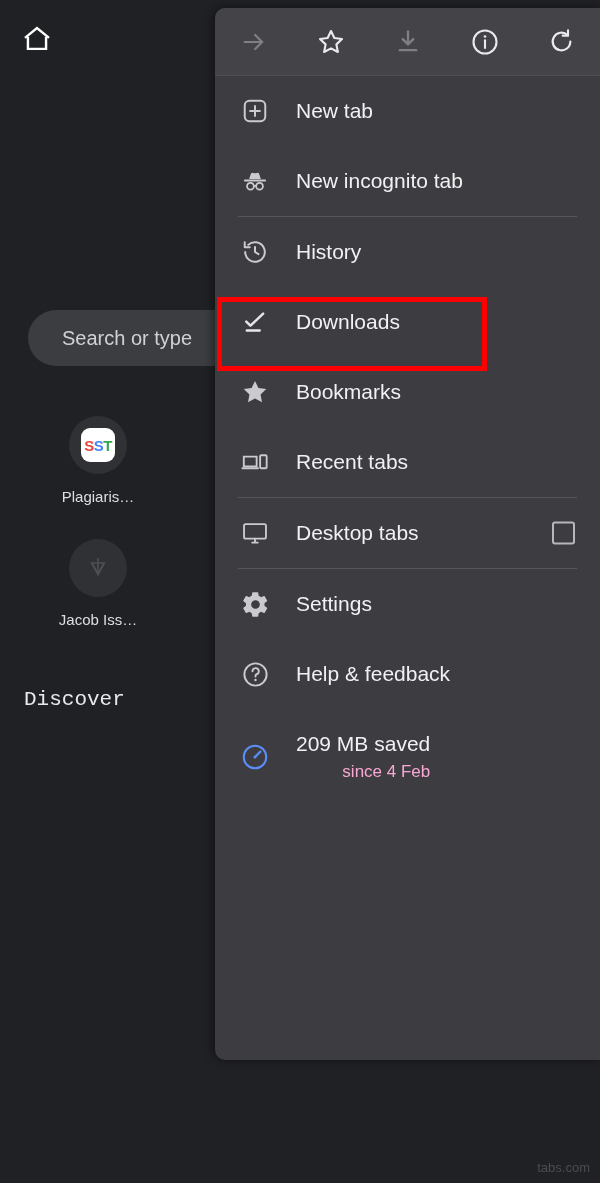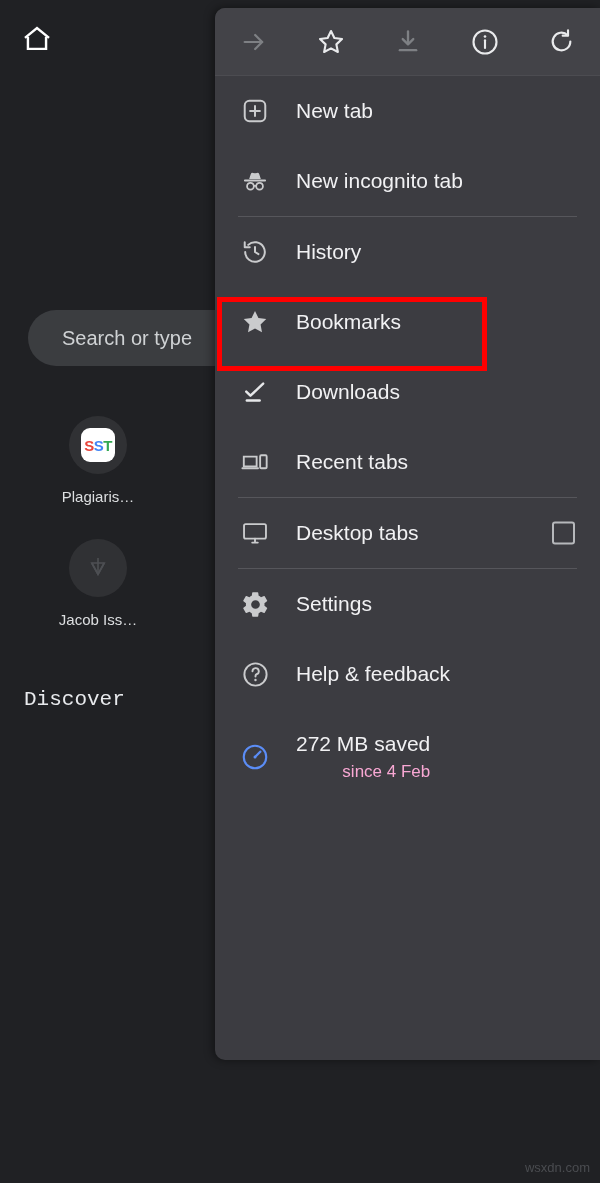--- a/index.html
+++ b/index.html
@@ -260,35 +260,35 @@
           <path d="M3.6 12a8.4 8.4 0 1 0 2.6-6.1"></path>
           <path d="M3.2 3.6v4.3h4.3" stroke-linejoin="round"></path>
           <path d="M12 7.8V12l3 1.8"></path>
         </svg>
       </span>
       <span class="mi-label">History</span>
     </div>
 
     <div class="mi">
       <span class="mi-icon">
-        <svg viewBox="0 0 24 24" width="30" height="30" fill="#cacbcd">
-          <path d="M12 3.1l2.75 5.7 6.25.85-4.55 4.35 1.15 6.2L12 17.2 6.4 20.2l1.15-6.2L3 9.65l6.25-.85z"></path>
-        </svg>
-      </span>
-      <span class="mi-label">Bookmarks</span>
-    </div>
-
-    <div class="mi">
-      <span class="mi-icon">
         <svg viewBox="0 0 24 24" width="28" height="28" fill="none" stroke="#e6e7e9" stroke-width="2.1" stroke-linecap="round" stroke-linejoin="round">
           <path d="M4.5 11.6l3.6 3.6L19 4.8"></path>
           <path d="M5 19.2h11"></path>
         </svg>
       </span>
       <span class="mi-label">Downloads</span>
+    </div>
+
+    <div class="mi">
+      <span class="mi-icon">
+        <svg viewBox="0 0 24 24" width="30" height="30" fill="#cacbcd">
+          <path d="M12 3.1l2.75 5.7 6.25.85-4.55 4.35 1.15 6.2L12 17.2 6.4 20.2l1.15-6.2L3 9.65l6.25-.85z"></path>
+        </svg>
+      </span>
+      <span class="mi-label">Bookmarks</span>
     </div>
 
     <div class="mi">
       <span class="mi-icon">
         <svg viewBox="0 0 24 24" width="28" height="28" fill="none" stroke="#cacbcd" stroke-width="1.6">
           <path d="M2.4 7.4h11v8.3h-11z"></path>
           <path d="M1.2 17.4h13.4" stroke-linecap="round"></path>
           <rect x="16.4" y="6.2" width="5.6" height="11.2" rx="1"></rect>
         </svg>
       </span>
@@ -332,24 +332,24 @@
 
     <div id="saver-row">
       <span class="mi-icon">
         <svg viewBox="0 0 24 24" width="30" height="30" fill="none" stroke="#5b8df6" stroke-width="1.7" stroke-linecap="round">
           <circle cx="12" cy="12" r="9"></circle>
           <path d="M12 12l4.3-4.3"></path>
           <circle cx="12" cy="12" r="1.2" fill="#5b8df6" stroke="none"></circle>
         </svg>
       </span>
       <span id="saver-text">
-        <div id="saver-main">272 MB saved</div>
+        <div id="saver-main">209 MB saved</div>
         <div id="saver-sub">since 4 Feb</div>
       </span>
     </div>
 
   </div>
 
   <div id="highlight"></div>
 
-  <div id="watermark">wsxdn.com</div>
+  <div id="watermark">tabs.com</div>
 
 </div>
 
 </body></html>

